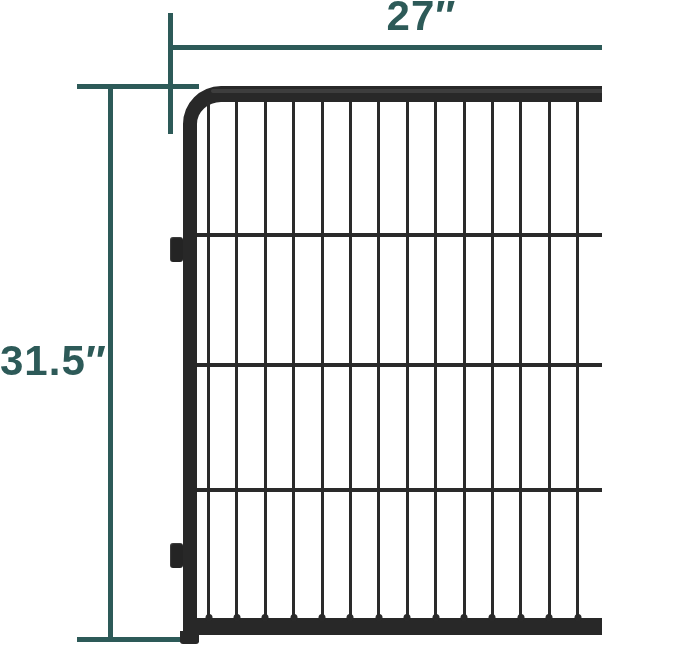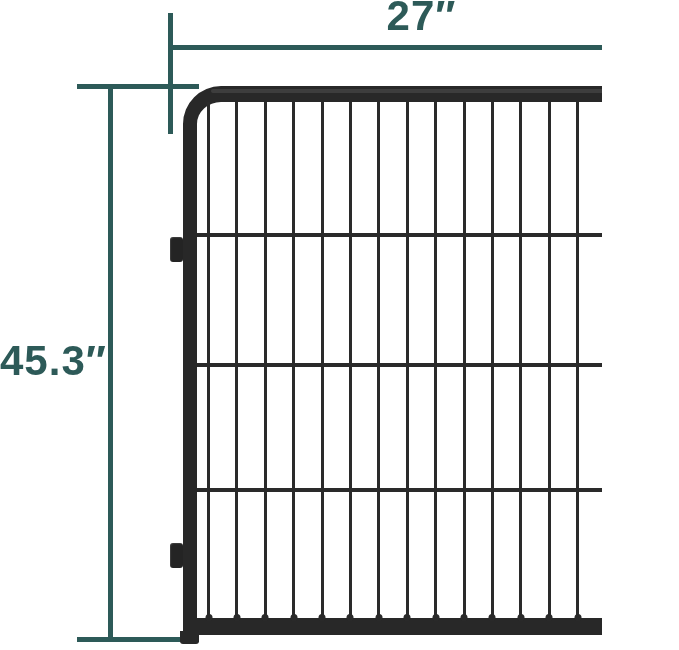--- a/index.html
+++ b/index.html
@@ -112,21 +112,21 @@
 </head>
 <body>
 
 <div class="stage">
 
   <div class="dim-label dim-label-width">27″</div>
   <div class="dim dim-width-line"></div>
   <div class="dim dim-width-tick-left"></div>
   <div class="dim dim-width-tick-right"></div>
 
-  <div class="dim-label dim-label-height">45.3″</div>
+  <div class="dim-label dim-label-height">31.5″</div>
   <div class="dim dim-height-line"></div>
   <div class="dim dim-height-tick-top"></div>
   <div class="dim dim-height-tick-bottom"></div>
 
   <div class="fence-frame">
     <div class="top-rail-highlight"></div>
     <div class="fence-inner">
       <div class="bars">
           <div class="bar"></div>
           <div class="bar"></div>

